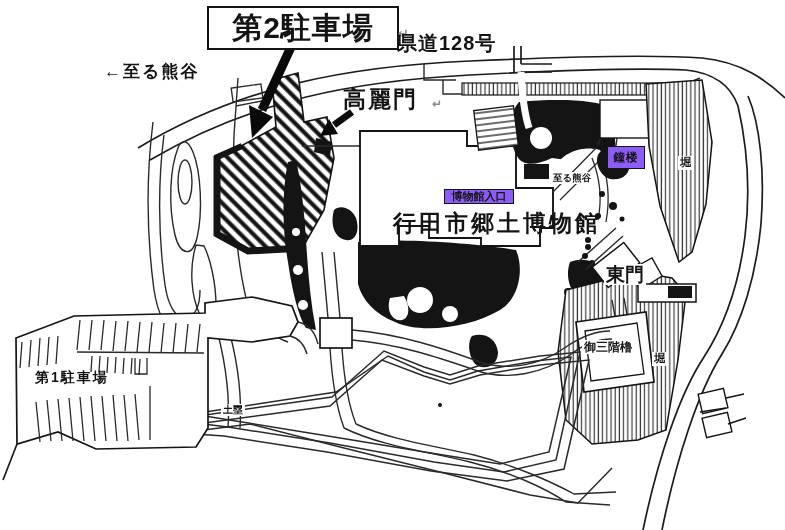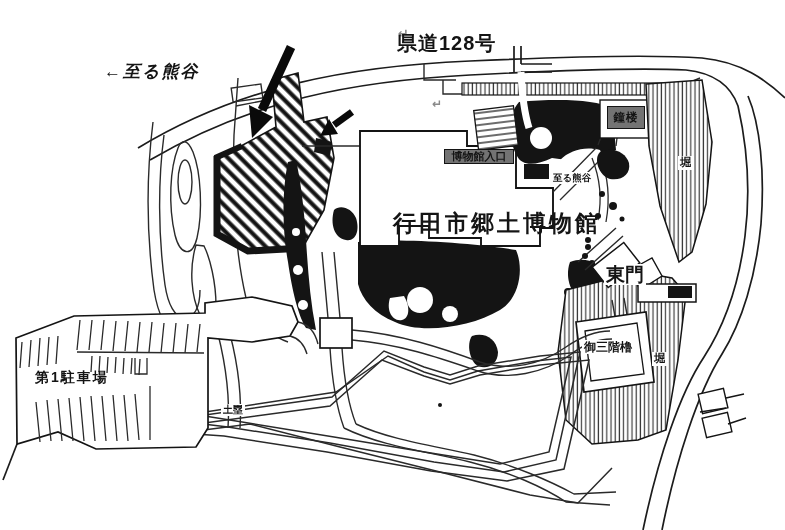--- a/index.html
+++ b/index.html
@@ -3,22 +3,22 @@
 <meta charset="utf-8">
 <style>
   html,body{margin:0;padding:0;background:#e8e8e8;}
   #stage{position:relative;width:785px;height:530px;background:#ffffff;overflow:hidden;
          font-family:"Liberation Sans","DejaVu Sans",sans-serif;}
   #stage svg{position:absolute;left:0;top:0;}
   .lbl{position:absolute;color:#141414;font-weight:bold;white-space:nowrap;line-height:1;}
   .lbl.bg{background:#ffffff;padding:1px 2px;}
   .boxed{display:flex;align-items:center;justify-content:center;background:#ffffff;
          border:2.5px solid #141414;box-sizing:border-box;}
-  .smallbox{display:flex;align-items:center;justify-content:center;background:#737373;
-         border:1.5px solid #141414;box-sizing:border-box;}
+  .smallbox{display:flex;align-items:center;justify-content:center;background:#8b5cf6;
+         border:1.5px solid #141414;box-sizing:border-box;margin-top:40px;}
   .retmark{position:absolute;color:#8a8a8a;font-weight:bold;}
 </style>
 </head>
 <body>
 
 <div id="stage">
 
 <svg width="785" height="530" viewBox="0 0 785 530">
   <defs>
     <pattern id="hatch2" width="9" height="9" patternUnits="userSpaceOnUse" patternTransform="rotate(-45)">
@@ -194,27 +194,29 @@
   <g>
     <line x1="291" y1="47" x2="262" y2="110" stroke="#0a0a0a" stroke-width="9"></line>
     <polygon points="252,138 273,117 249,105" fill="#0a0a0a"></polygon>
   </g>
   <g>
     <line x1="352" y1="112" x2="334" y2="125" stroke="#0a0a0a" stroke-width="7"></line>
     <polygon points="320,136 338,134 329,119" fill="#0a0a0a"></polygon>
   </g>
 </svg>
 
+<div class="lbl boxed" style="left:207px;top:6px;width:192px;height:44px;font-size:30px;letter-spacing:1px;">第2駐車場</div>
 <div class="retmark" style="left:398px;top:26px;font-size:13px;">↵</div>
 
 <div class="lbl" style="left:397px;top:33px;font-size:20px;letter-spacing:1px;">県道128号</div>
 
 
-<div class="lbl" style="left:104px;top:63px;font-size:17px;letter-spacing:2px;font-style:italic;">←至る熊谷</div>
-
+<div class="lbl" style="left:104px;top:63px;font-size:17px;letter-spacing:2px;">←至る熊谷</div>
+
+<div class="lbl" style="left:343px;top:88px;font-size:23px;letter-spacing:2px;">高麗門</div>
 <div class="retmark" style="left:432px;top:97px;font-size:12px;">↵</div>
 
 <div class="lbl" style="left:393px;top:212px;font-size:23px;letter-spacing:3px;">行田市郷土博物館</div>
 
 <div class="lbl smallbox" style="left:444px;top:149px;width:70px;height:15px;font-size:11px;">博物館入口</div>
 
 <div class="lbl bg" style="left:551px;top:172px;font-size:9.5px;">至る熊谷</div>
 
 <div class="lbl smallbox" style="left:607px;top:106px;width:38px;height:23px;font-size:11.5px;letter-spacing:1px;">鐘楼</div>
 

